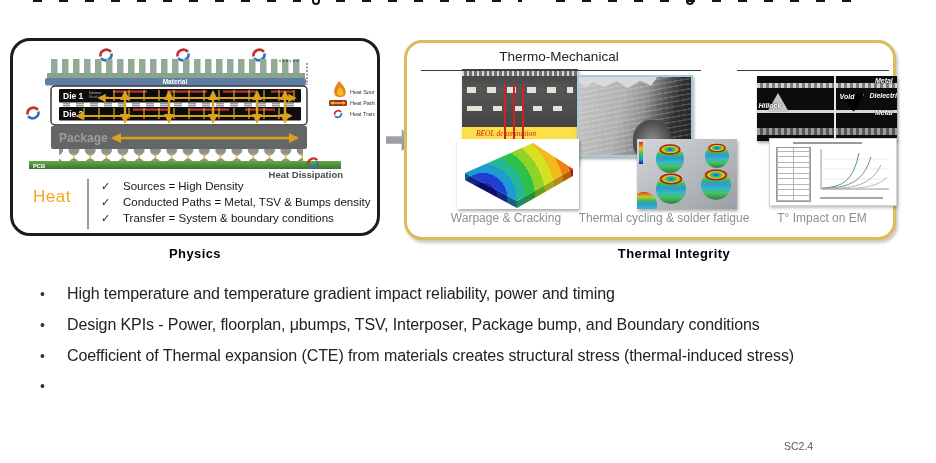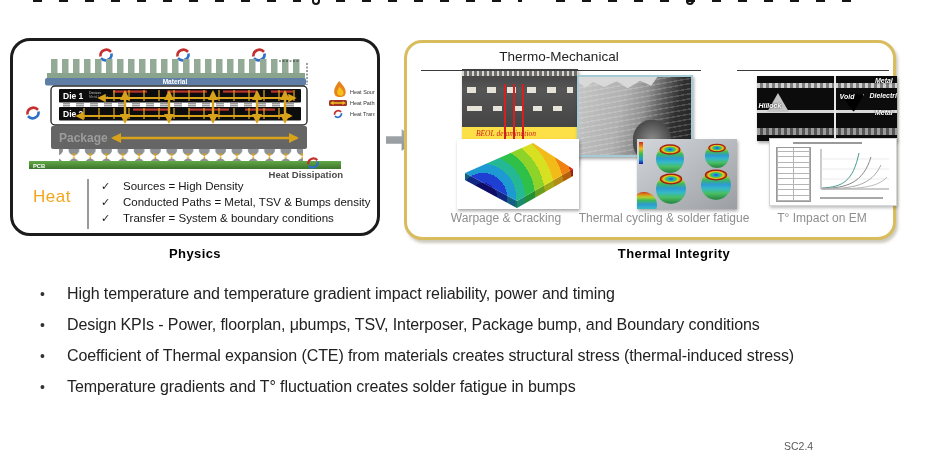--- a/index.html
+++ b/index.html
@@ -382,19 +382,18 @@
     <div class="bullet-row">
       <span class="bullet-dot">•</span>
       <span>Design KPIs - Power, floorplan, μbumps, TSV, Interposer, Package bump, and Boundary conditions</span>
     </div>
     <div class="bullet-row">
       <span class="bullet-dot">•</span>
       <span>Coefficient of Thermal expansion (CTE) from materials creates structural stress (thermal-induced stress)</span>
     </div>
     <div class="bullet-row">
       <span class="bullet-dot">•</span>
-      <span>Temperature gradients and T° fluctuation creates solder fatigue in bumps</span>
     </div>
   </div>
 
   <div class="footer-sc">SC2.4</div>
   <div class="footer-page">35</div>
 </div>
 
 </body></html>

